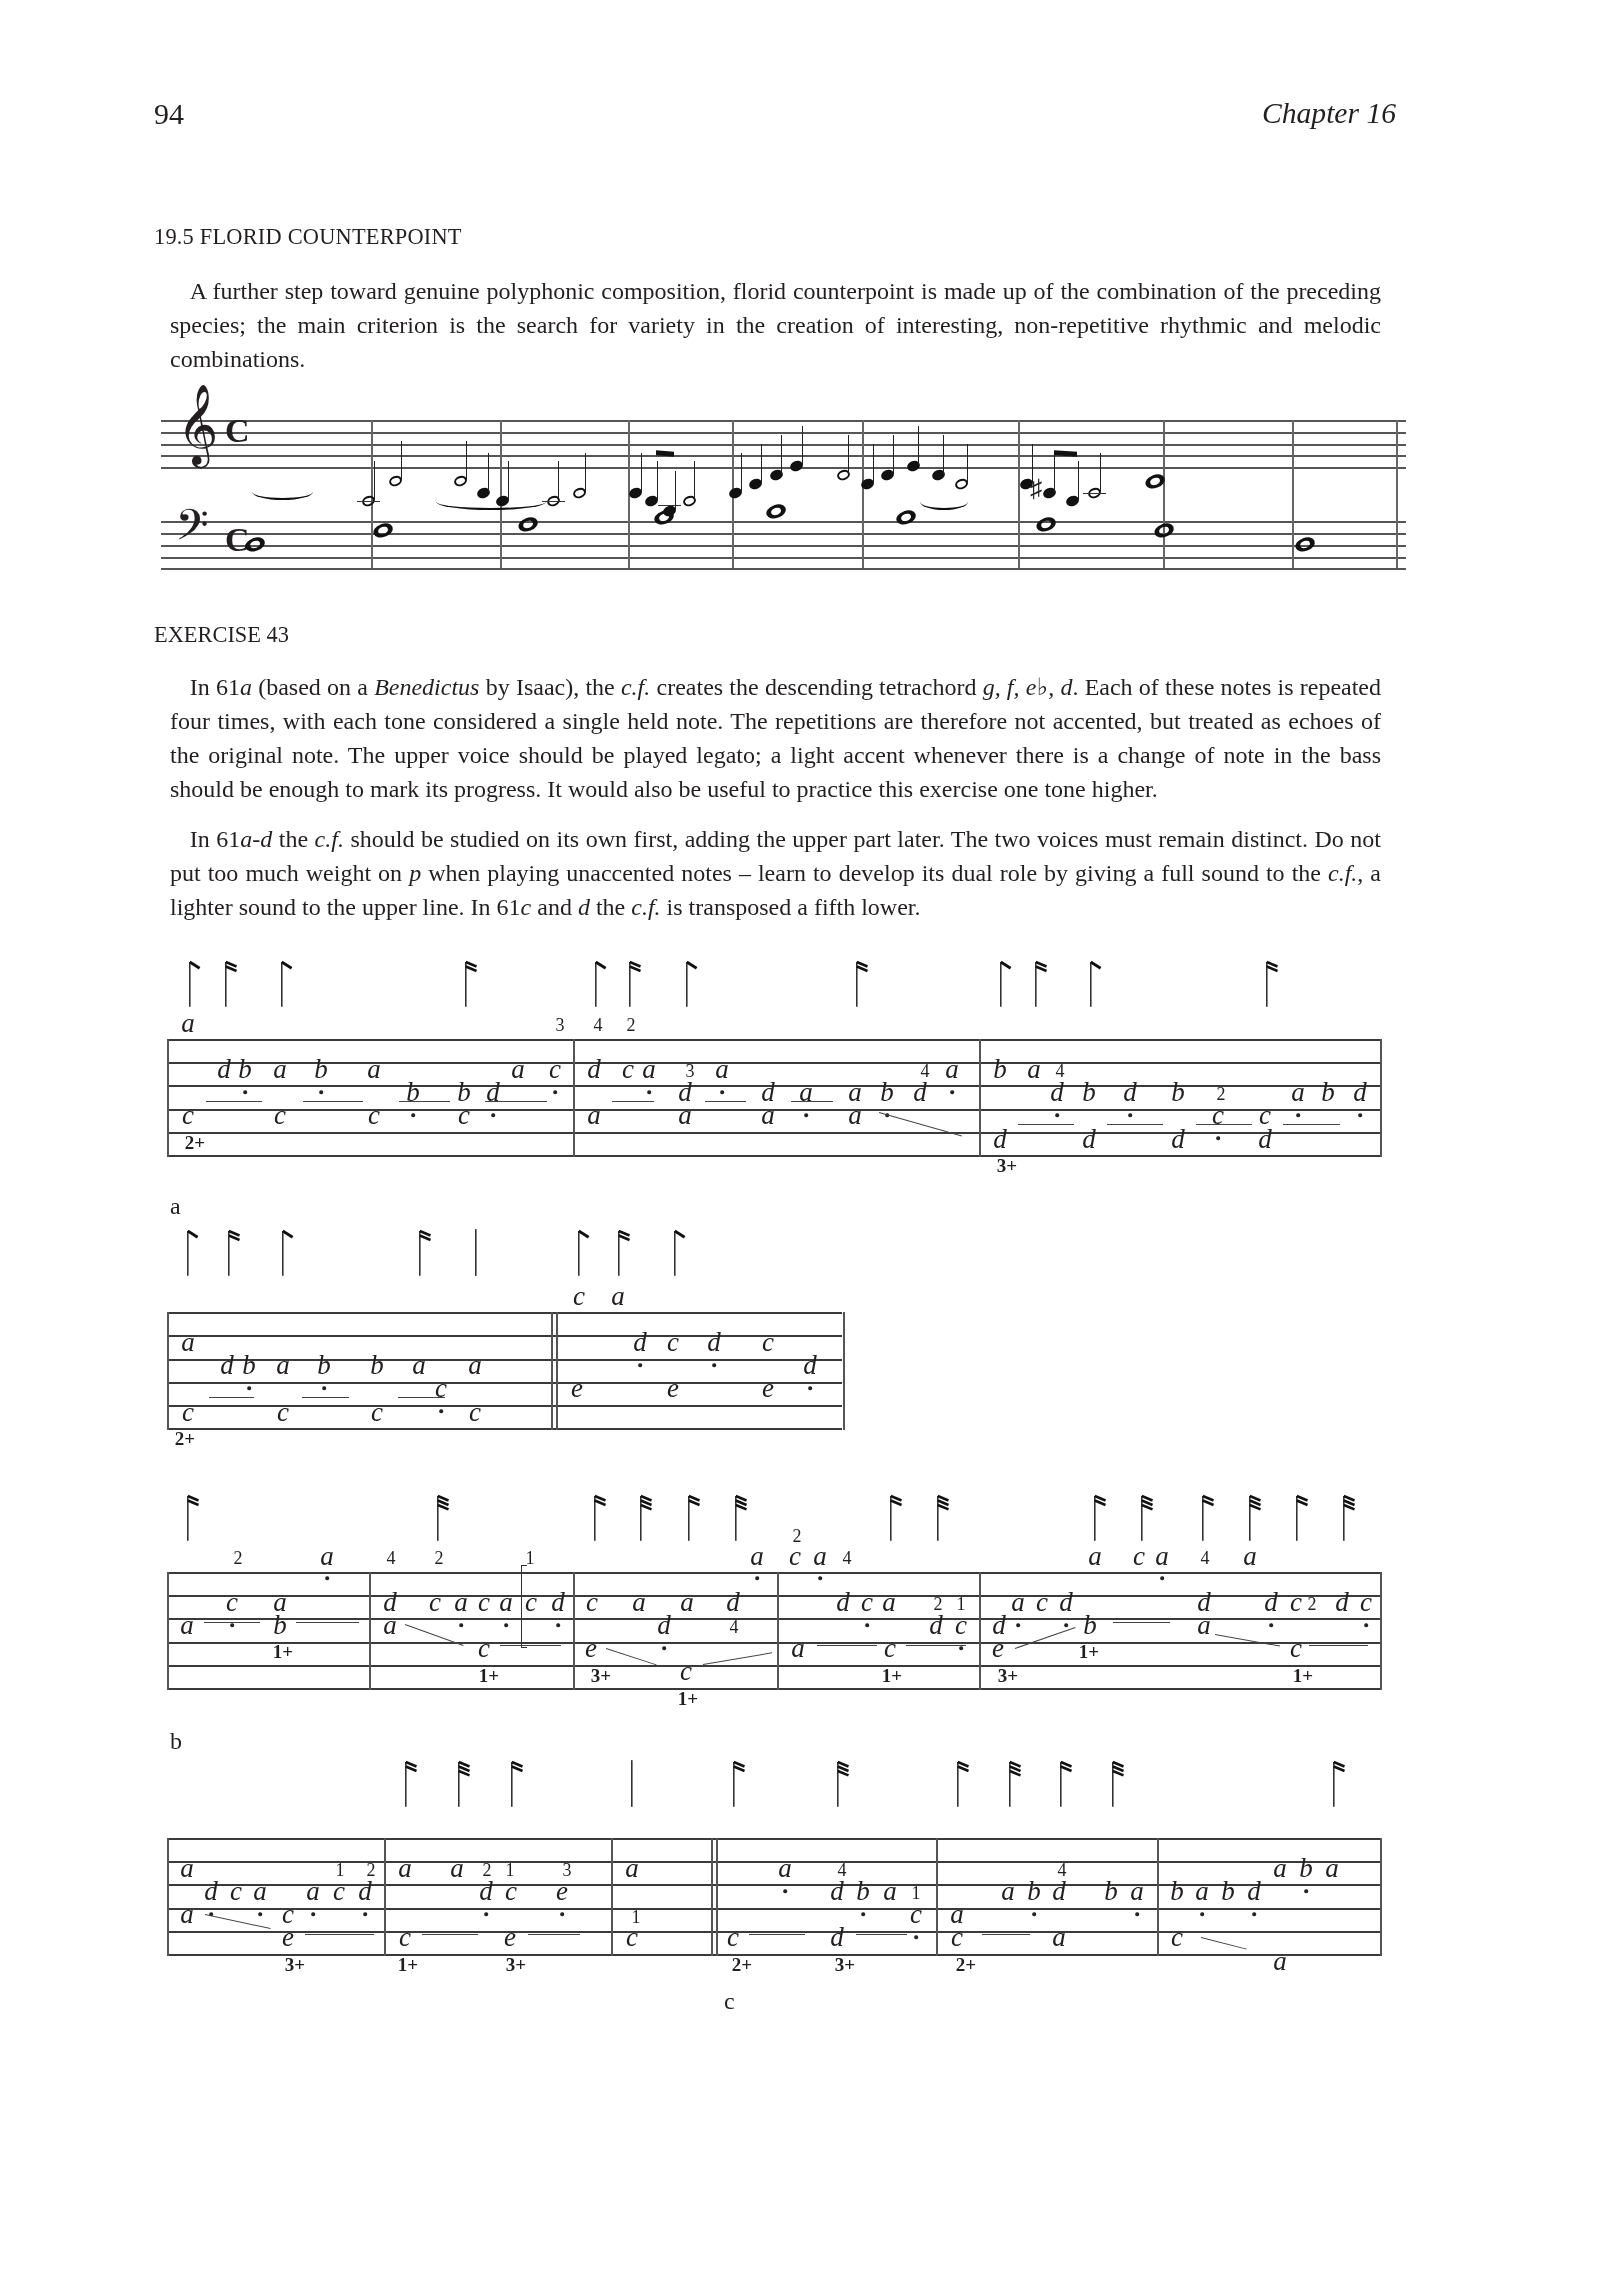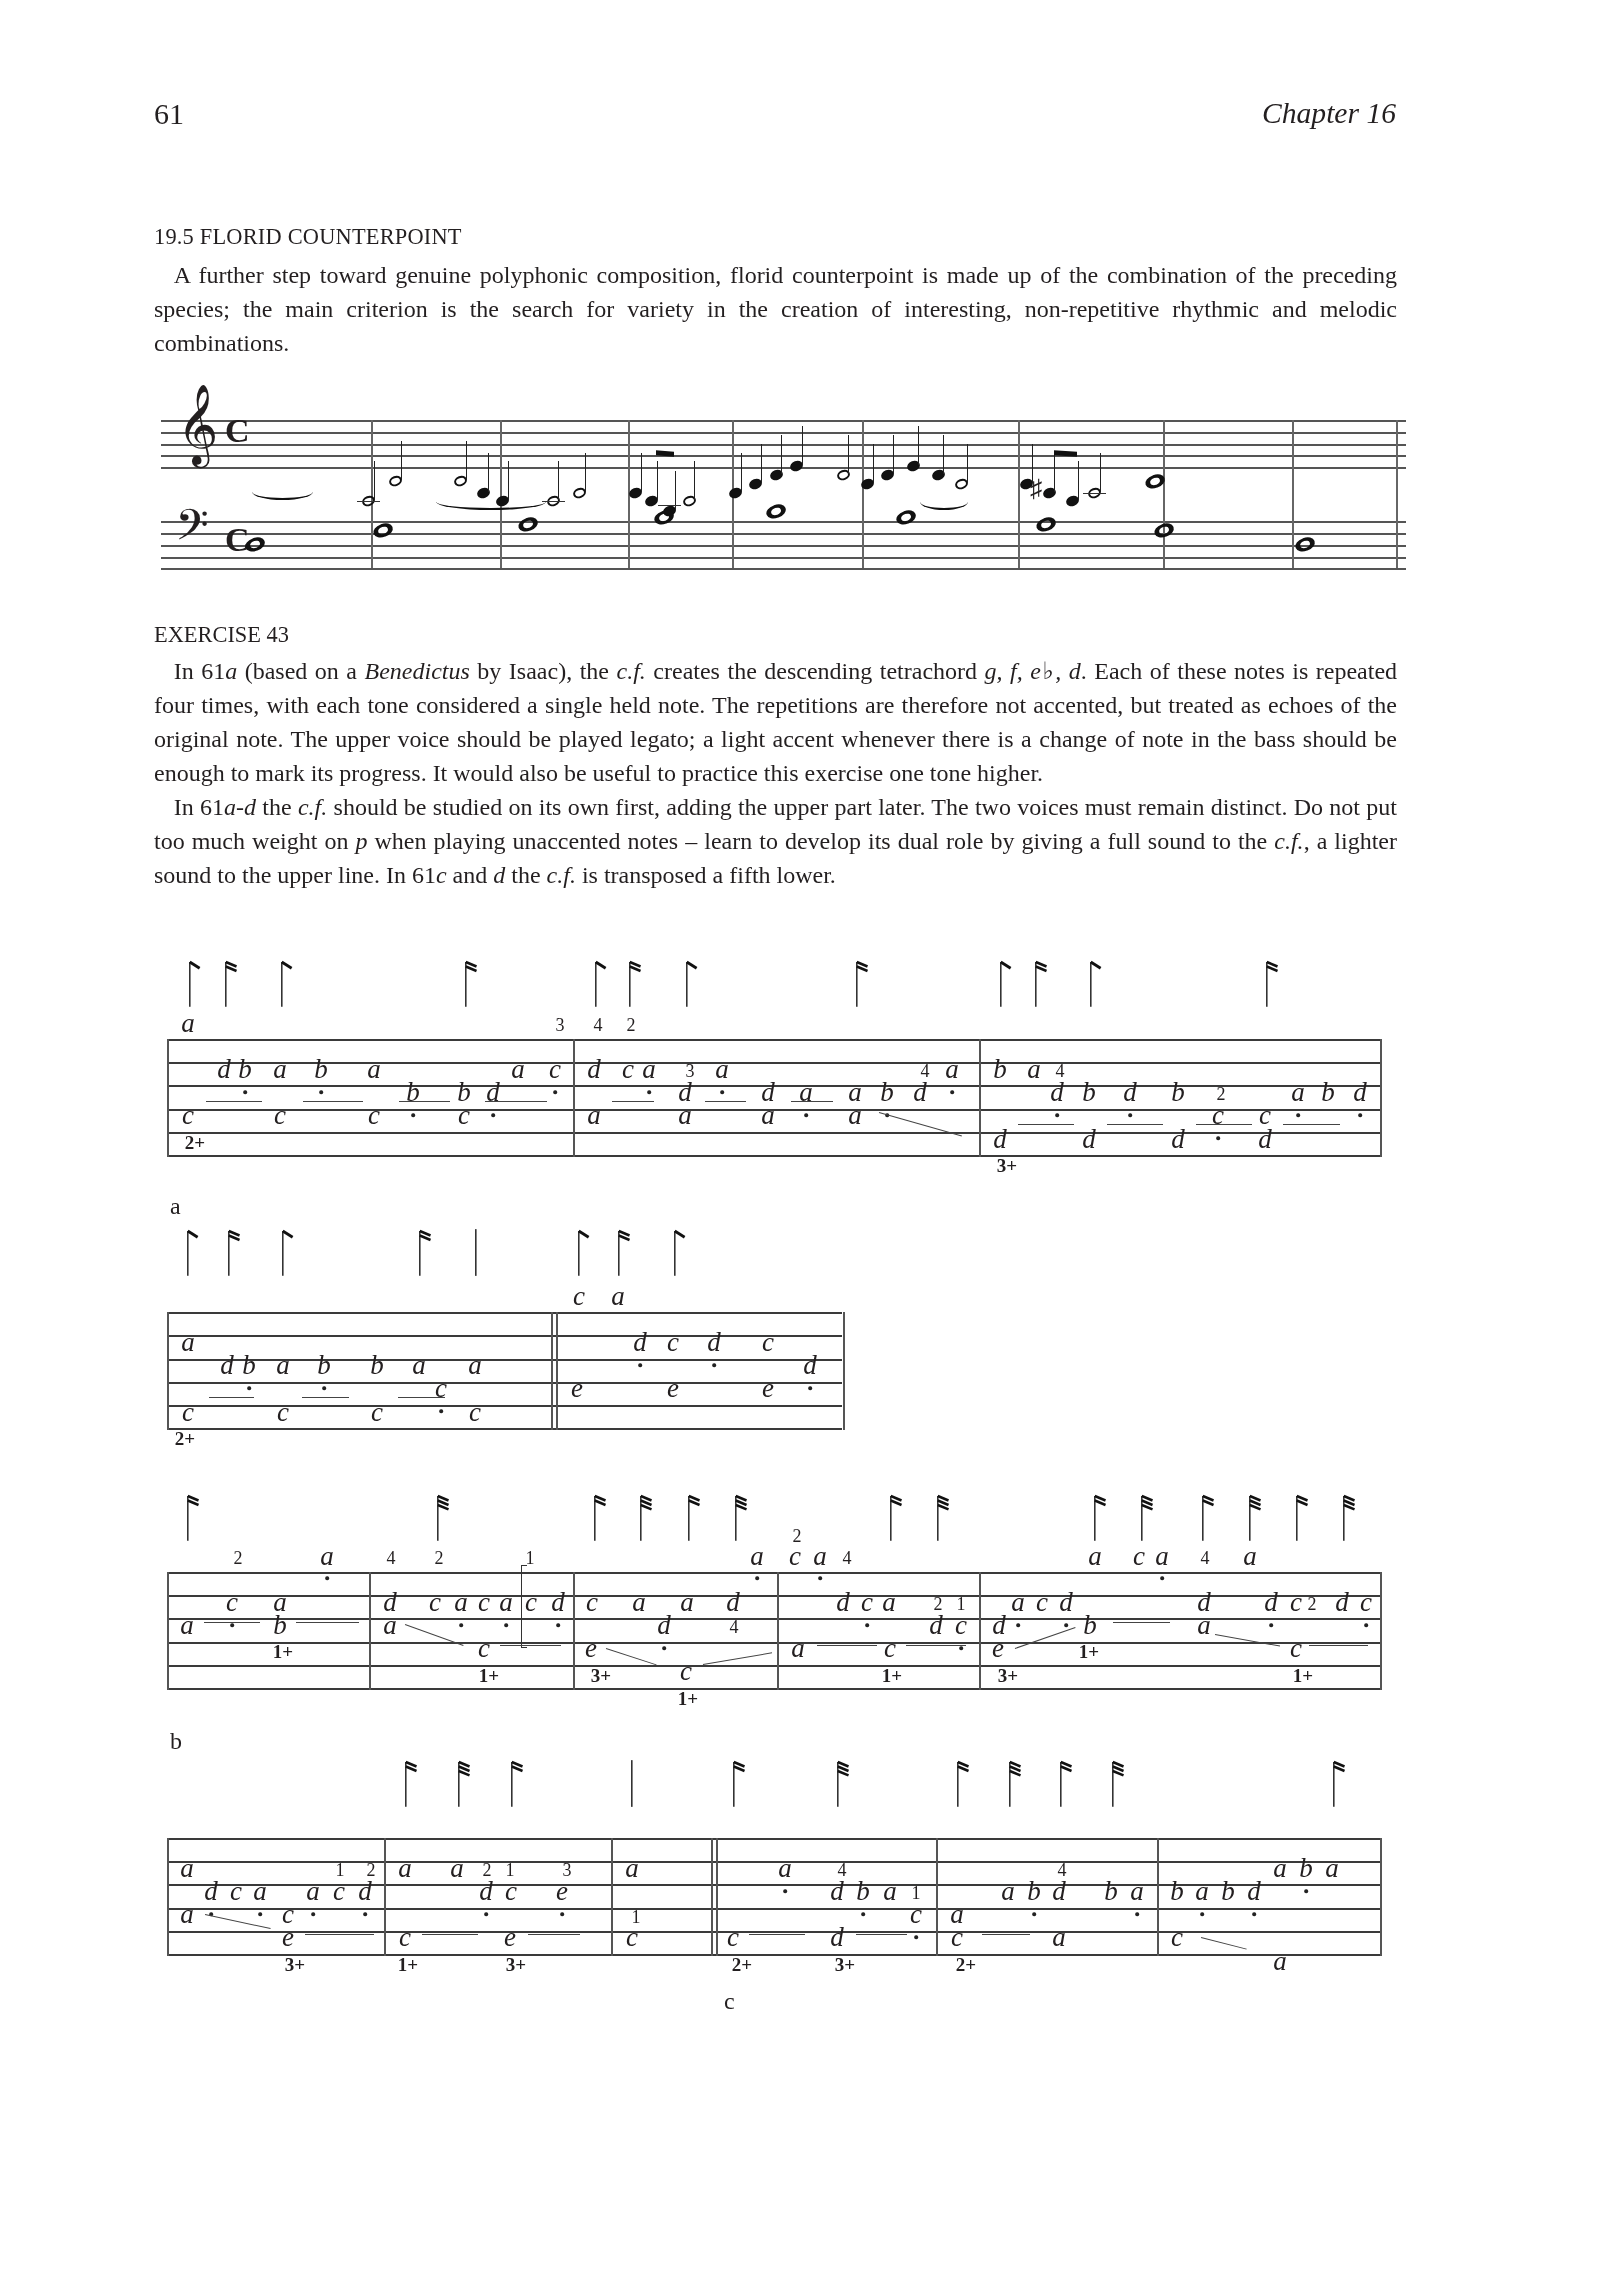--- a/index.html
+++ b/index.html
@@ -3,21 +3,21 @@
 <meta charset="utf-8">
 <style>
   html,body{margin:0;padding:0;background:#fff;}
   body{width:1622px;height:2293px;position:relative;overflow:hidden;
        font-family:"Liberation Serif","DejaVu Serif",serif;color:#231f20;}
   .abs{position:absolute;}
   .hdr-num{left:154px;top:97px;font-size:30px;}
   .hdr-ch{right:226px;top:97px;font-size:29.6px;font-style:italic;}
   .sec-title{left:154px;top:224px;font-size:22.4px;letter-spacing:0.2px;}
   .para{left:154px;width:1243px;font-size:24px;line-height:34px;text-align:justify;}
-  .para p{margin:0;text-indent:19.7px;}
+  .para p{margin:16px;text-indent:19.7px;}
   .ex-title{left:154px;top:622px;font-size:22.4px;}
   i{font-style:italic;}
   
   .score{left:161px;top:394px;width:1245px;height:179px;}
   .staffline{position:absolute;left:0;height:1.8px;background:#555;}
   .barline{position:absolute;width:1.8px;background:#666;}
   .note{position:absolute;}
   
   .tab{position:absolute;}
   .tline{position:absolute;height:2.2px;background:#3a3a3a;}
@@ -26,21 +26,21 @@
   .fing{position:absolute;font-size:18px;line-height:18px;transform:translate(-50%,-100%);}
   .pos{position:absolute;font-weight:bold;font-size:19px;line-height:19px;transform:translate(-50%,-100%);}
   .dot{position:absolute;width:3.6px;height:3.6px;border-radius:50%;background:#222;transform:translate(-50%,-50%);}
   .hold{position:absolute;height:1.3px;background:#444;transform-origin:0 50%;}
   .flag{position:absolute;}
   .sys-label{position:absolute;font-size:24px;}
 </style>
 </head>
 <body>
 
-<div class="abs hdr-num">61</div>
+<div class="abs hdr-num">94</div>
 <div class="abs hdr-ch">Chapter 16</div>
 
 <div class="abs sec-title">19.5  FLORID COUNTERPOINT</div>
 <div class="abs para" style="top:258px">
   <p>A further step toward genuine polyphonic composition, florid counterpoint is made up of the combination of the preceding species; the main criterion is the search for variety in the creation of interesting, non-repetitive rhythmic and melodic combinations.</p>
 </div>
 
 <div class="abs score" id="score">
     <div class="staffline" style="top: 26px; width: 1245px;"></div>
     <div class="staffline" style="top: 127px; width: 1245px;"></div>

